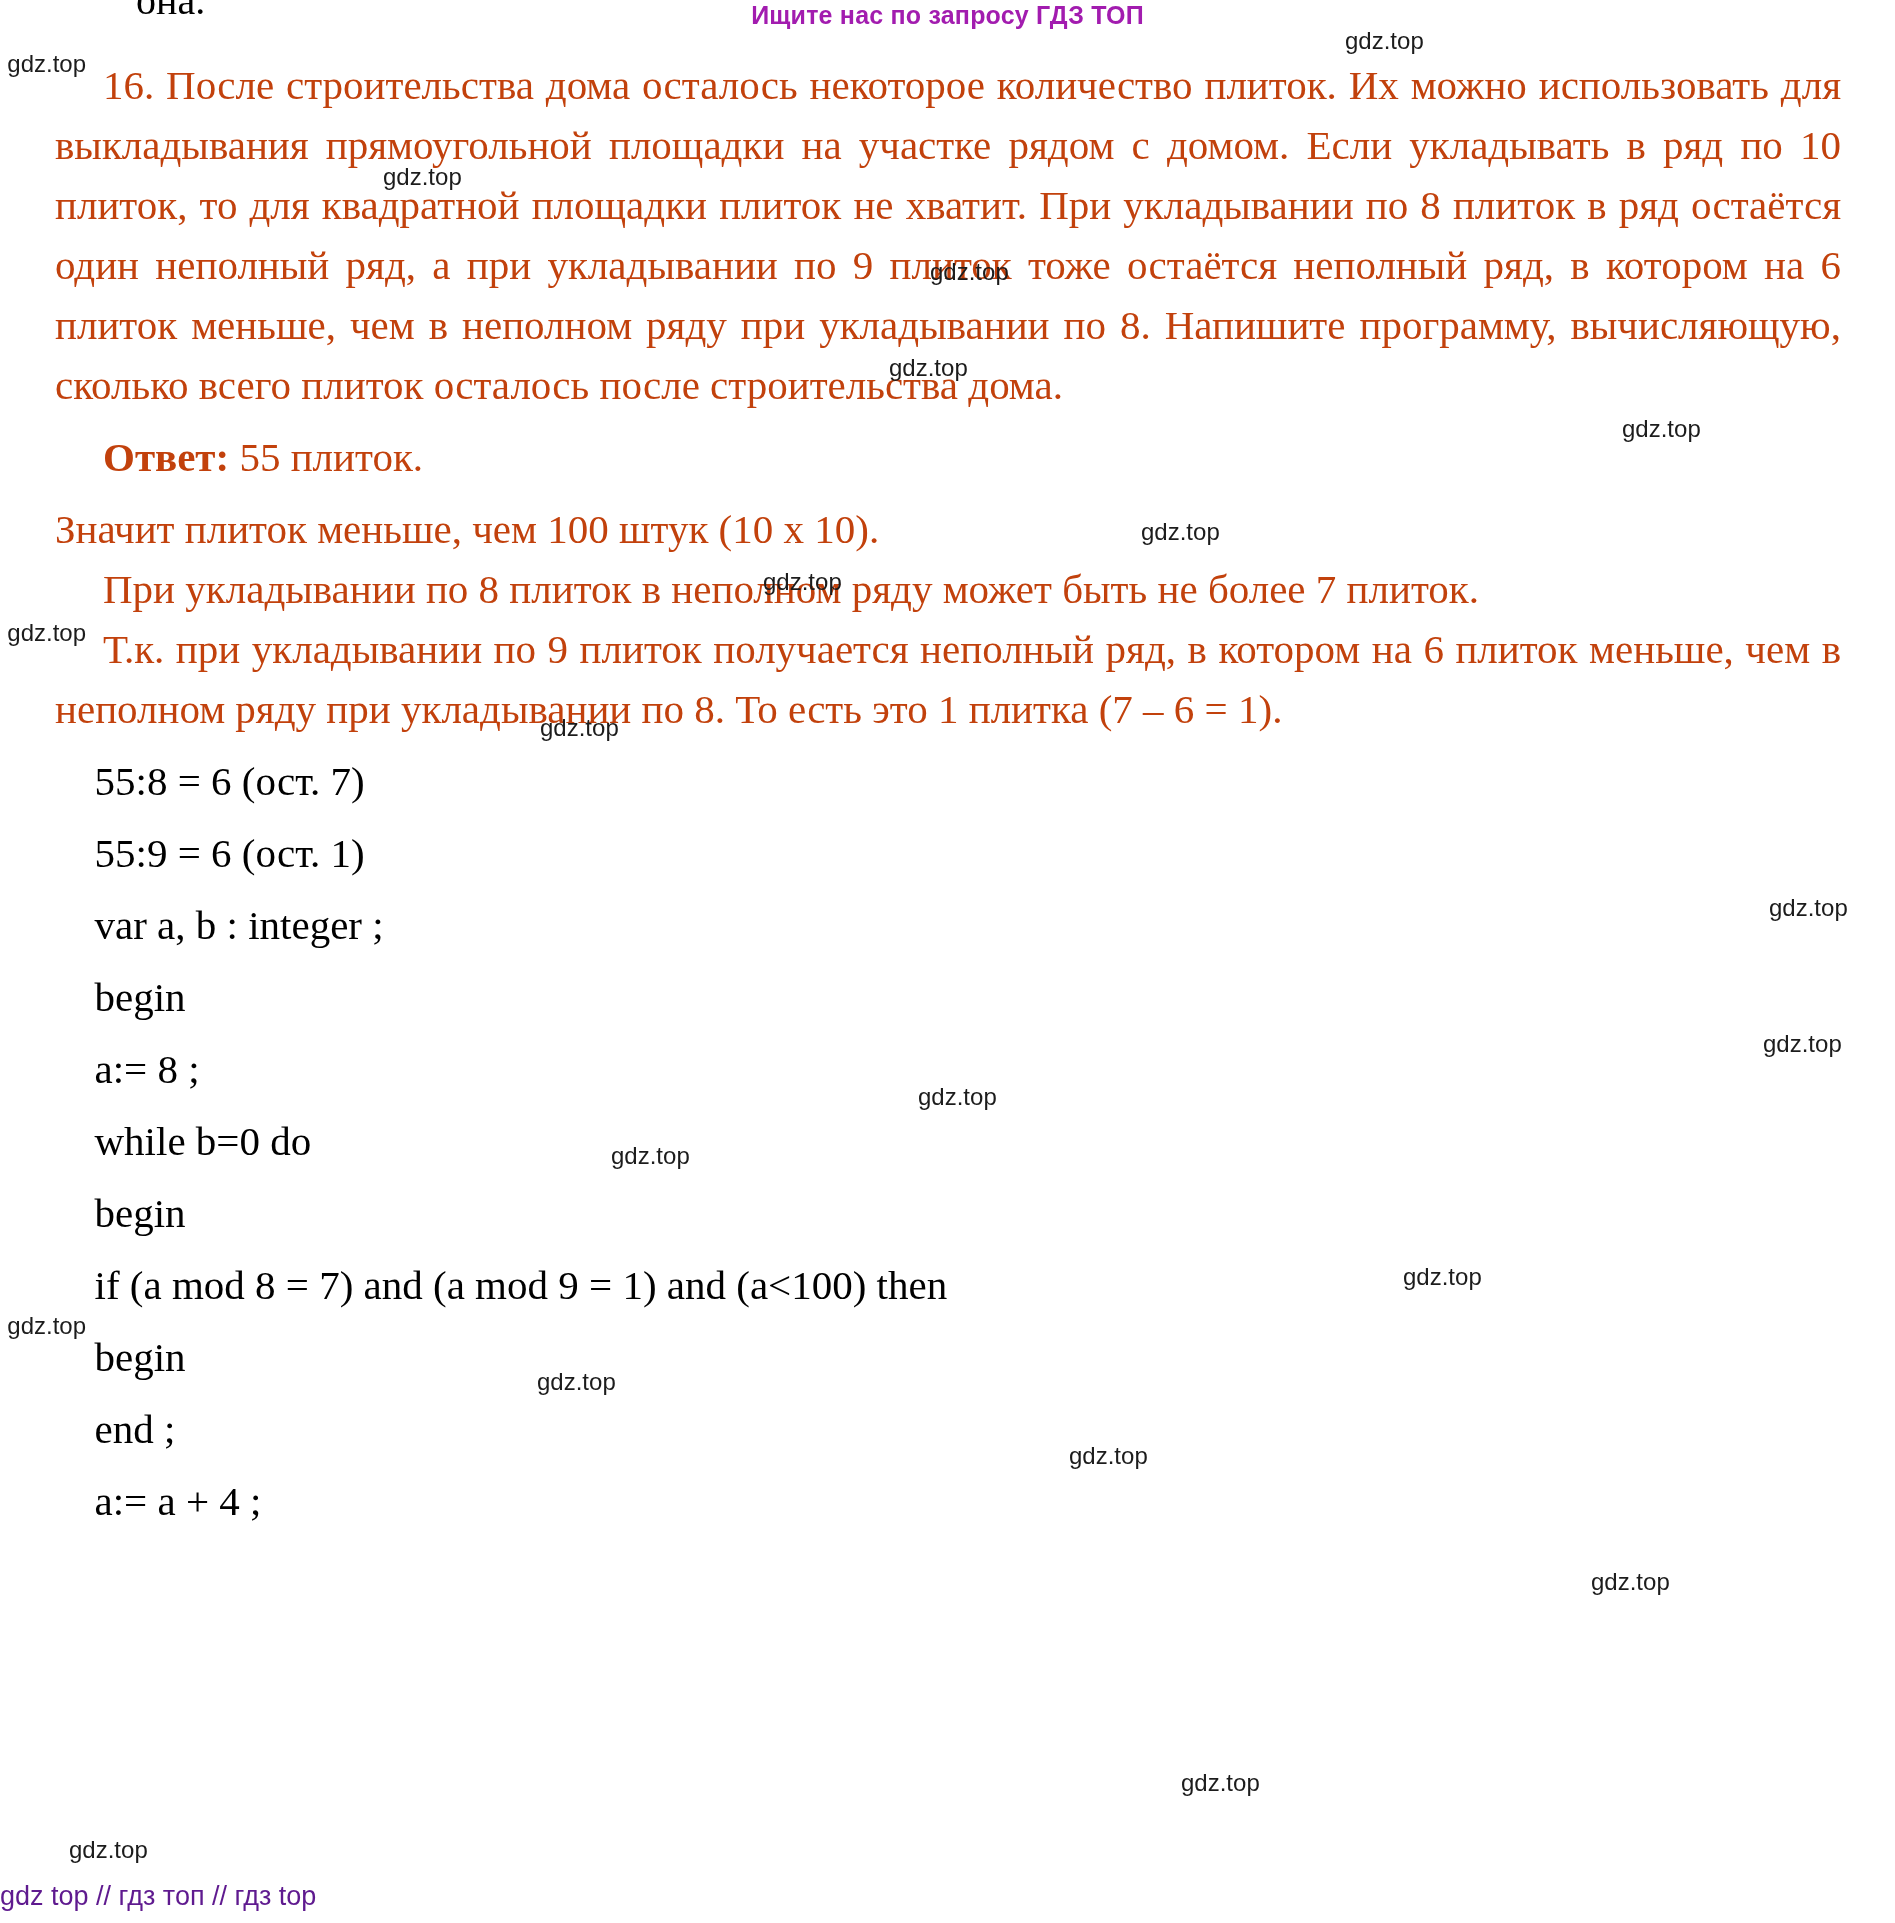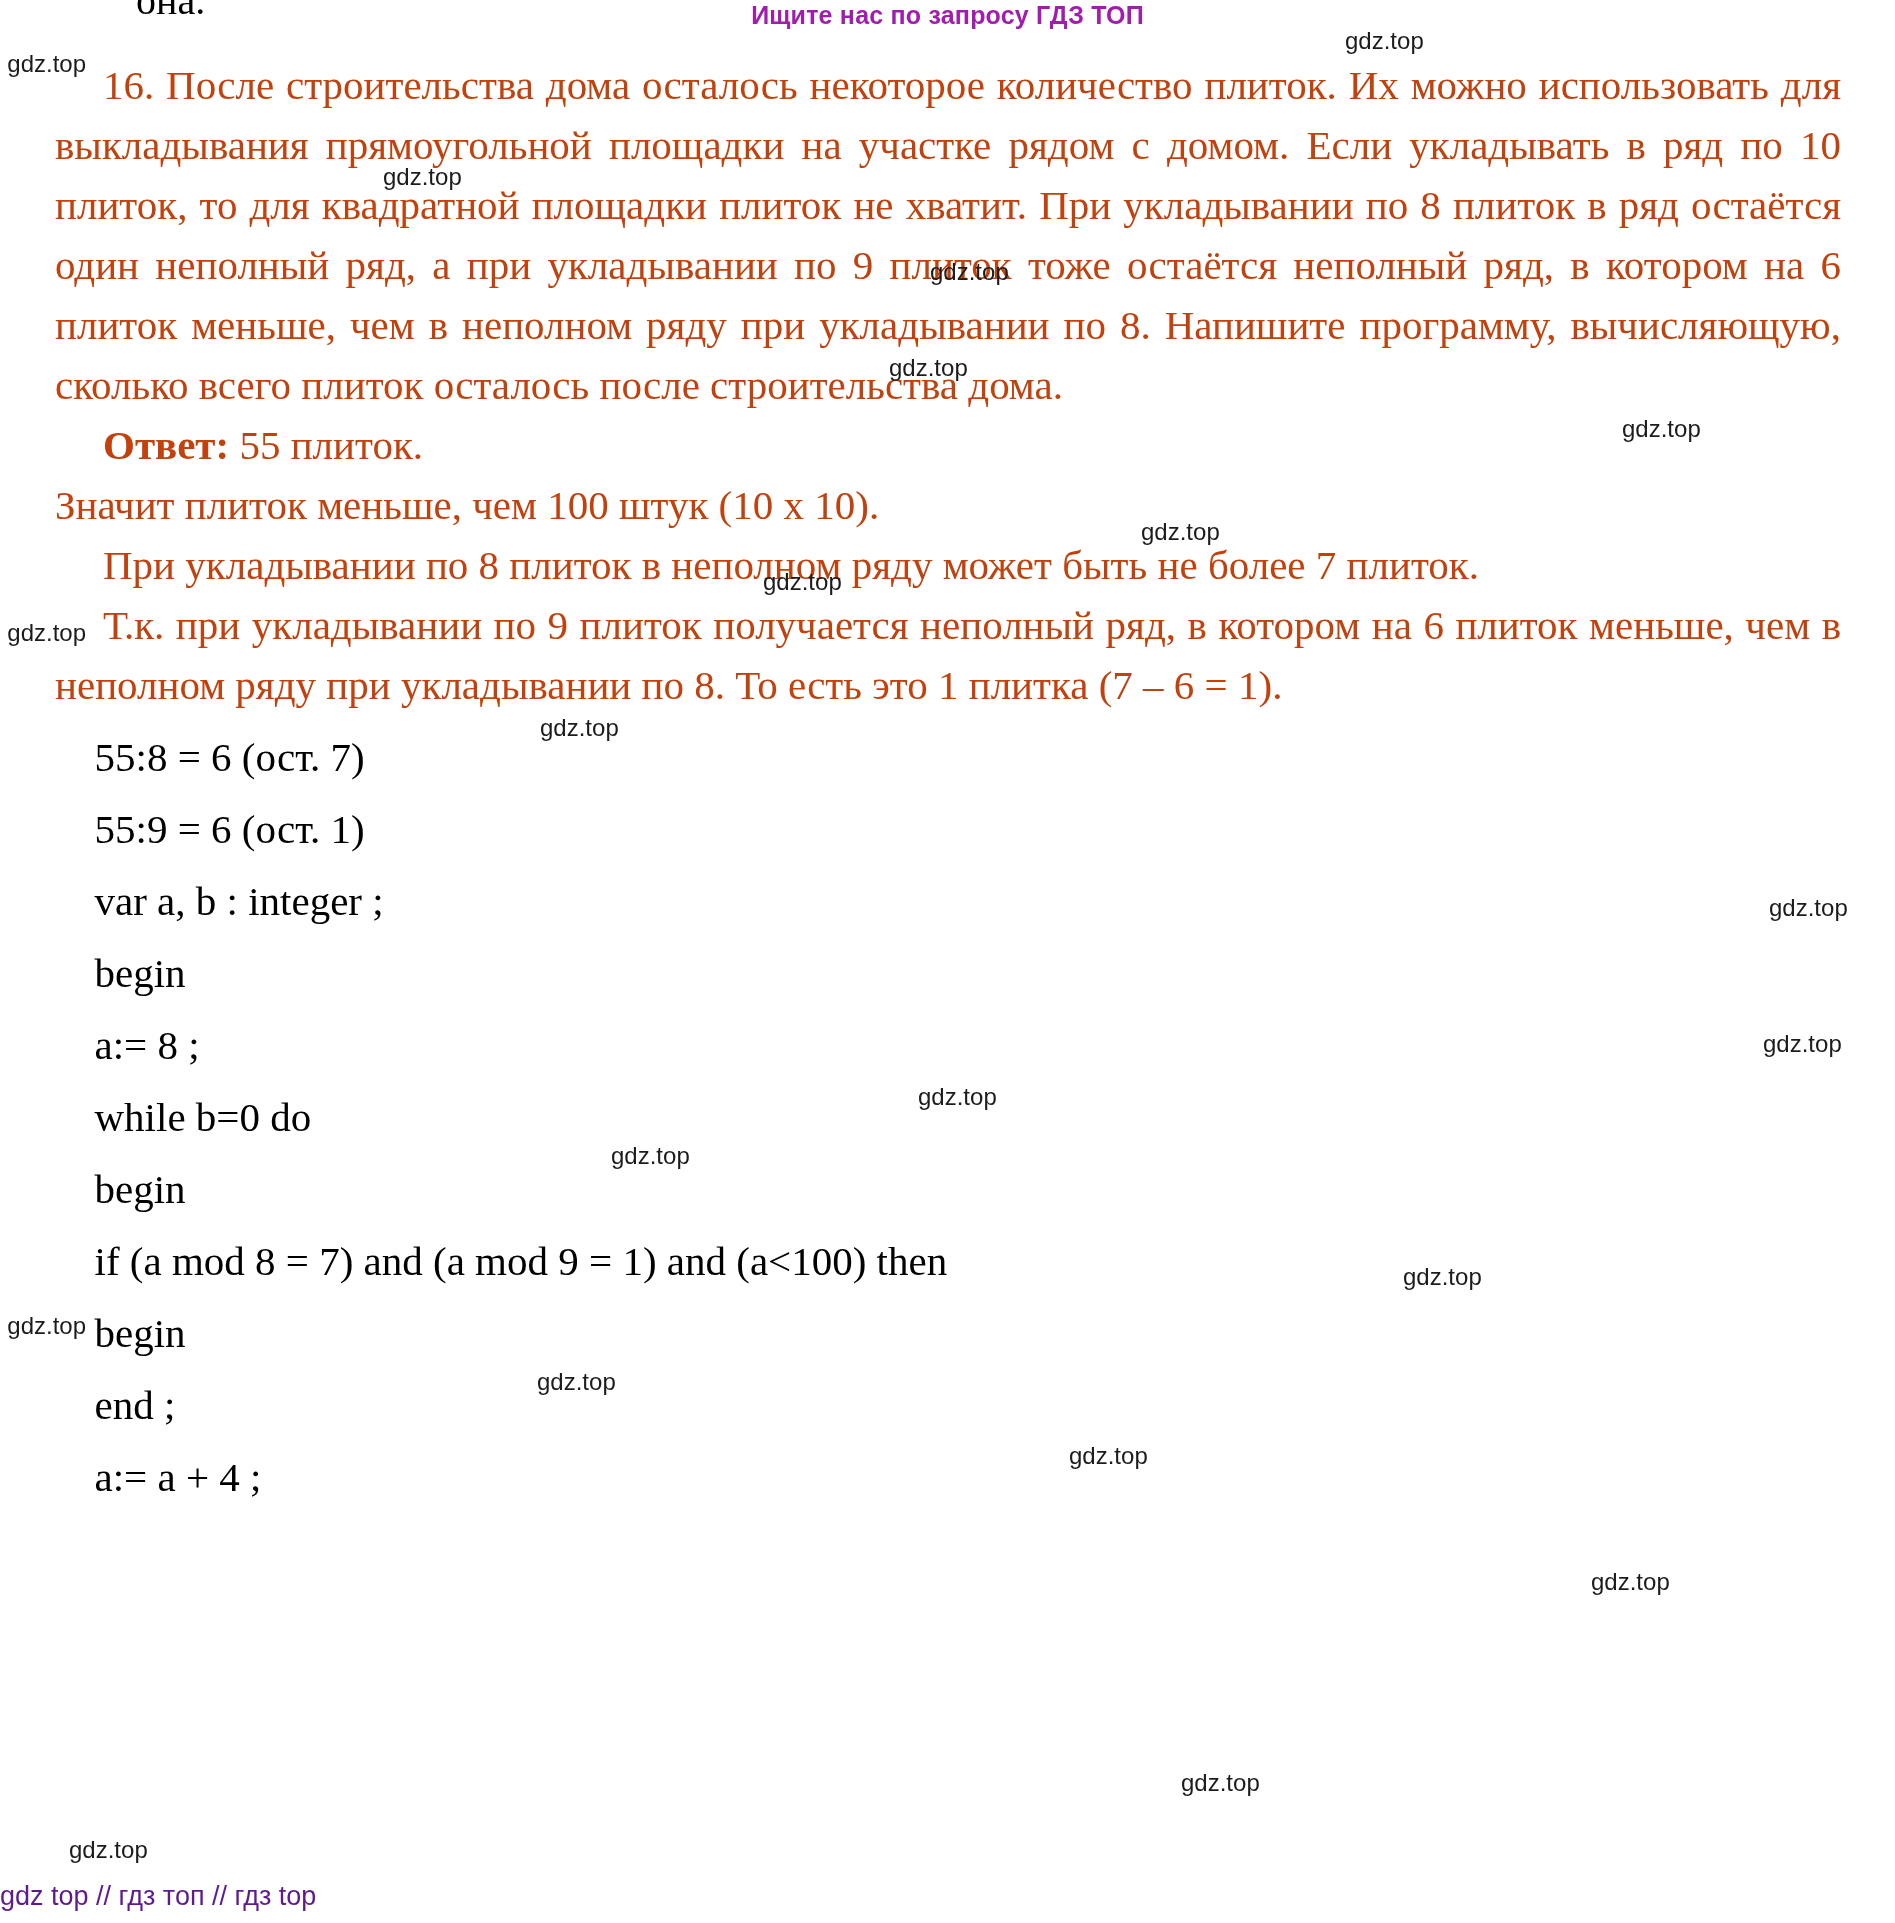--- a/index.html
+++ b/index.html
@@ -58,21 +58,21 @@
     margin: 0;
     font-size: 41px;
     line-height: 60px;
     font-family: "Liberation Serif", serif;
     color: #c2410c;
     text-align: justify;
     text-indent: 48px;
     hyphens: none;
   }
   p.para.noindent { text-indent: 0; }
-  p.para.left     { text-align: left; }
+  p.para.left     { text-align: left; margin-top: 12px; }
 
   .bold { font-weight: bold; }
 
   
   .codeline {
     margin: 12px;
     font-size: 41px;
     line-height: 60px;
     font-family: "Liberation Serif", serif;
     color: #000;

